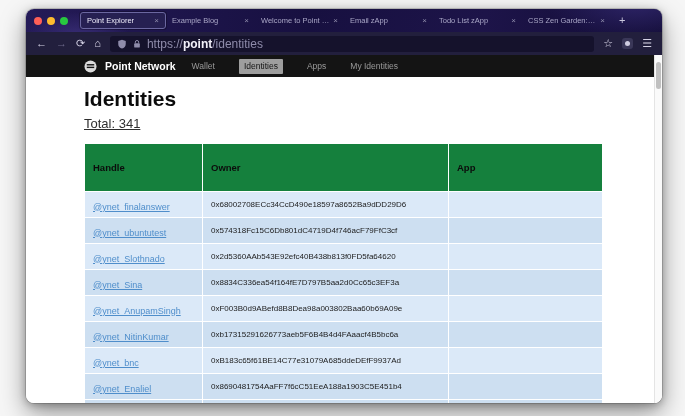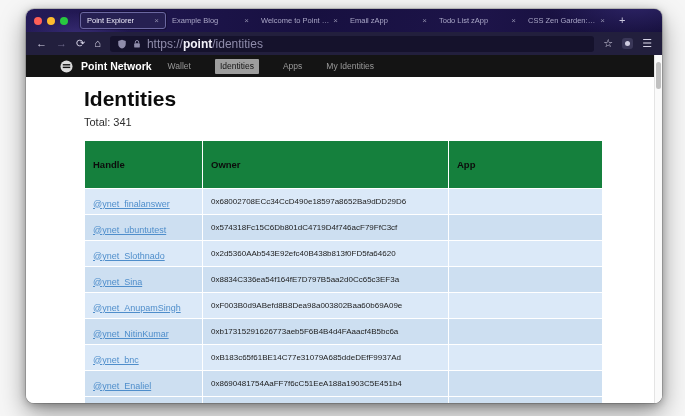--- a/index.html
+++ b/index.html
@@ -56,30 +56,30 @@
   .url-text { font-size:12px; color:#8f8cab; white-space:nowrap; overflow:hidden; }
   .url-text .host { color:#f2f1fa; font-weight:bold; }
   .ext-icon {
     width:11px; height:11px; border-radius:3px; background:#3a3758;
     display:flex; align-items:center; justify-content:center;
   }
   .ext-icon i { width:5px; height:5px; border-radius:50%; background:#cfccе0; background:#cfcce0; display:block; }
   
   .appheader {
     height:22px; flex:0 0 22px; background:#141414; display:flex; align-items:center;
-    padding-left:34px; gap:8px;
+    padding-left:58px; gap:8px;
   }
   .brand { color:#fff; font-weight:bold; font-size:10.5px; margin-right:8px; white-space:nowrap; }
   .app-nav { display:flex; align-items:center; gap:24px; }
   .nav-link { font-size:8.5px; color:#9a9a9a; text-decoration:none; white-space:nowrap; }
   .nav-link.active { background:#9e9e9e; color:#141414; padding:2.5px 5px; border-radius:1px; }
   
   .content { flex:1; background:#fff; padding:10px 0 0 58px; position:relative; overflow:hidden; }
   h1 { font-size:21px; color:#0c0c0c; letter-spacing:0; }
-  .total { font-size:11px; color:#2e2e2e; margin-top:5px; }
+  .total { font-size:13px; color:#2e2e2e; margin-top:5px;text-decoration:underline; }
   table { border-collapse:separate; border-spacing:1px; margin-top:12px; width:515px; table-layout:fixed; }
   col.c-handle { width:117px; } col.c-owner { width:245px; } col.c-app { width:153px; }
   th {
     background:#15803d; text-align:left; font-size:9.5px; color:#0c0c0c;
     padding:18px 8px; font-weight:bold;
   }
   td { padding:3.5px 8px; height:11px; overflow:hidden; white-space:nowrap; }
   tr.r-odd td { background:#dbe9f8; }
   tr.r-even td { background:#cddff1;margin-top:48px; }
   a.handle { font-size:9px; color:#4f8ecb; text-decoration:underline; cursor:pointer; }

